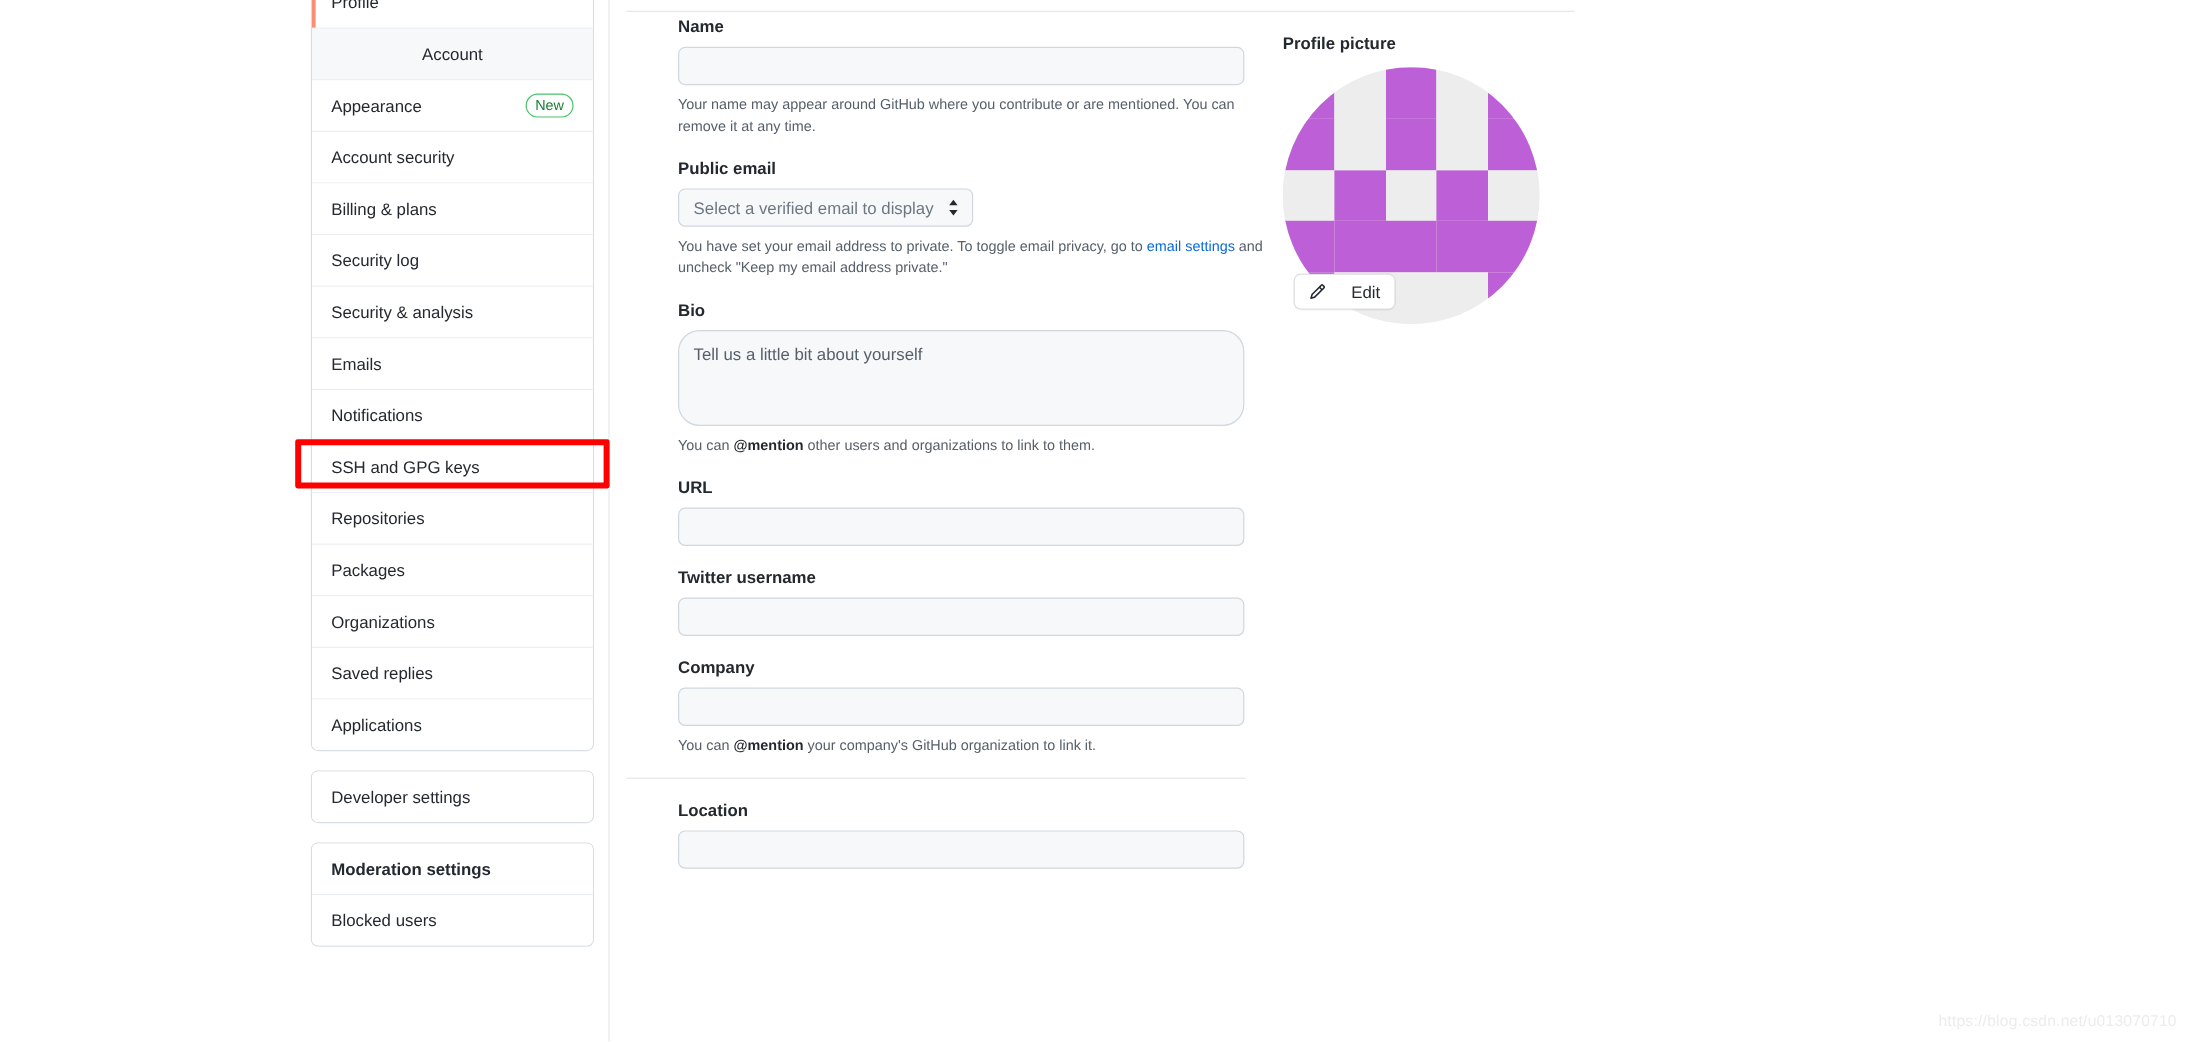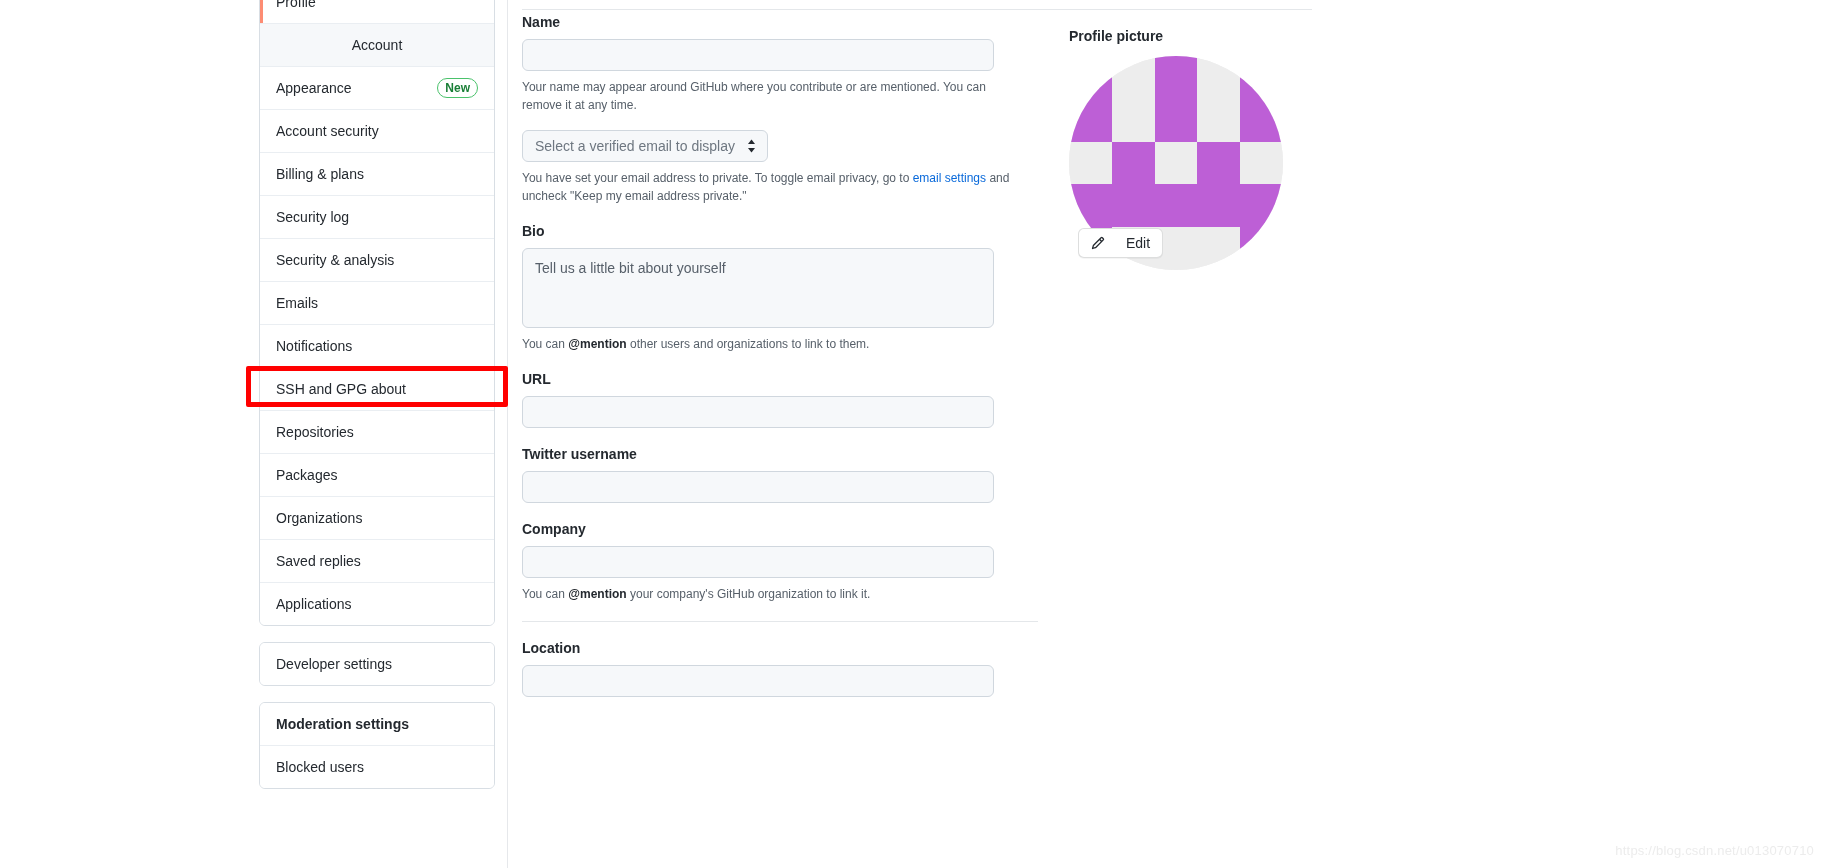--- a/index.html
+++ b/index.html
@@ -68,21 +68,21 @@
   }
 
   .badge-new {
     display: inline-block;
     font-size: 12px;
     line-height: 16px;
     color: #1a7f37;
     border: 1px solid #4ac26b;
     border-radius: 2em;
     padding: 1px 7px;
-    font-weight: 700;
+    font-weight: 400;
   }
 
   
   .annotation-box {
     position: absolute;
     left: 246px;
     top: 366px;
     width: 262px;
     height: 41px;
     border: 5px solid #ff0000;
@@ -109,21 +109,21 @@
 
   .top-rule {
     position: absolute;
     left: 14px;
     top: 9px;
     width: 790px;
     height: 1px;
     background: #e4e7ea;
   }
 
-  .field-block { margin-bottom: 16px; }
+  .field-block { margin-bottom: 16px; margin-left: 43px; }
 
   .field-label {
     font-size: 14px;
     font-weight: 600;
     color: #24292f;
     line-height: 20px;
     margin-bottom: 7px;
     display: block;
   }
 
@@ -145,21 +145,21 @@
   .textarea-input {
     display: block;
     width: 472px;
     height: 80px;
     padding: 9px 12px;
     font-size: 14px;
     font-family: "Liberation Sans", sans-serif;
     color: #24292f;
     background: #f6f8fa;
     border: 1px solid #d0d7de;
-    border-radius: 6px;
+    border-radius: 18px;
     outline: none;
     resize: none;
     line-height: 20px;
   }
   .textarea-input::placeholder { color: #57606a; }
 
   .select-wrap {
     position: relative;
     display: inline-block;
   }
@@ -297,21 +297,21 @@
         <div class="nav-item">
           <span>Security &amp; analysis</span>
         </div>
         <div class="nav-item">
           <span>Emails</span>
         </div>
         <div class="nav-item">
           <span>Notifications</span>
         </div>
         <div class="nav-item">
-          <span>SSH and GPG about</span>
+          <span>SSH and GPG keys</span>
         </div>
         <div class="nav-item">
           <span>Repositories</span>
         </div>
         <div class="nav-item">
           <span>Packages</span>
         </div>
         <div class="nav-item">
           <span>Organizations</span>
         </div>
@@ -343,20 +343,21 @@
     <div class="top-rule"></div>
     <div class="main-inner">
 
       <div class="field-block">
         <label class="field-label">Name</label>
         <input class="text-input" type="text" placeholder="" style="">
         <div class="help-text">Your name may appear around GitHub where you contribute or are mentioned. You can remove it at any time.</div>
       </div>
 
       <div class="field-block">
+        <label class="field-label">Public email</label>
         <div class="select-wrap">
           <div class="select-box">Select a verified email to display</div>
           <svg class="select-caret" viewBox="0 0 9 14">
             <path d="M4.5 0.5 L8 5 L1 5 Z" fill="#24292f"></path>
             <path d="M4.5 13.5 L8 9 L1 9 Z" fill="#24292f"></path>
           </svg>
         </div>
         <div class="help-text">
           <span>You have set your email address to private. To toggle email privacy, go to </span><a href="#">email settings</a><span> and uncheck "Keep my email address private."</span>
         </div>

